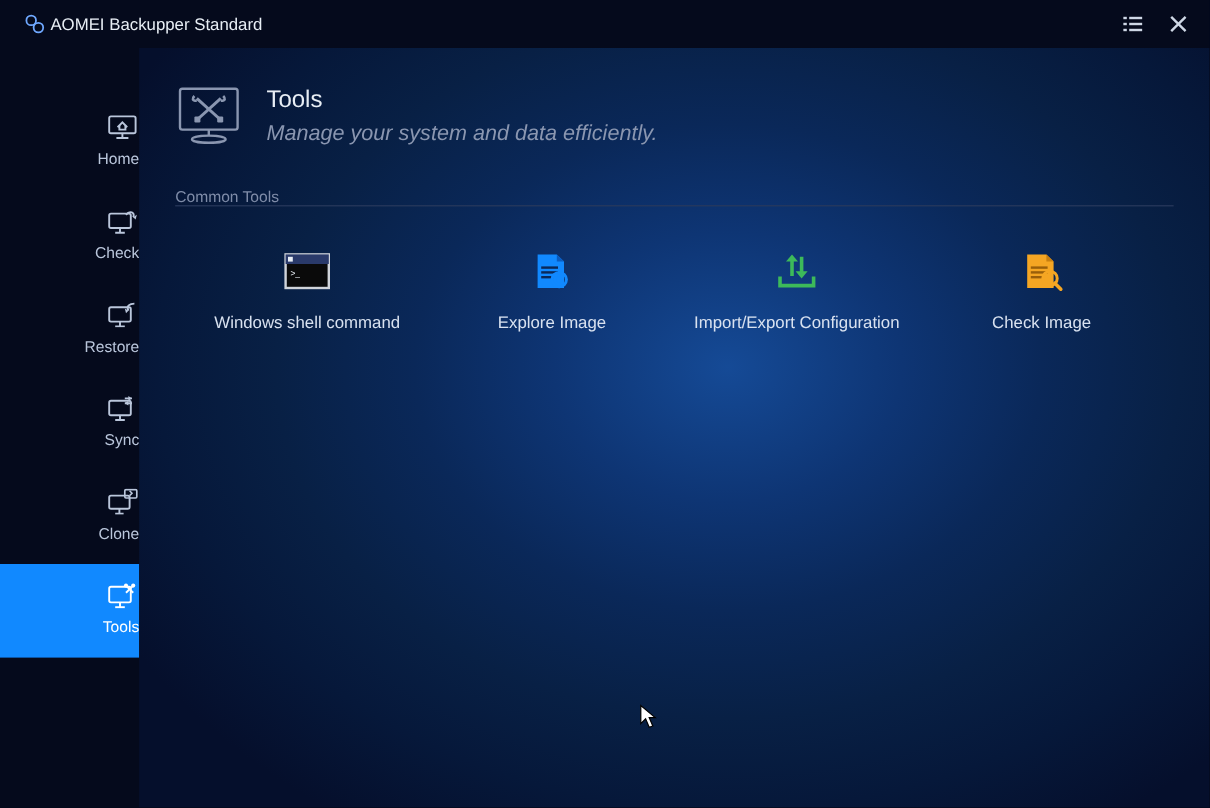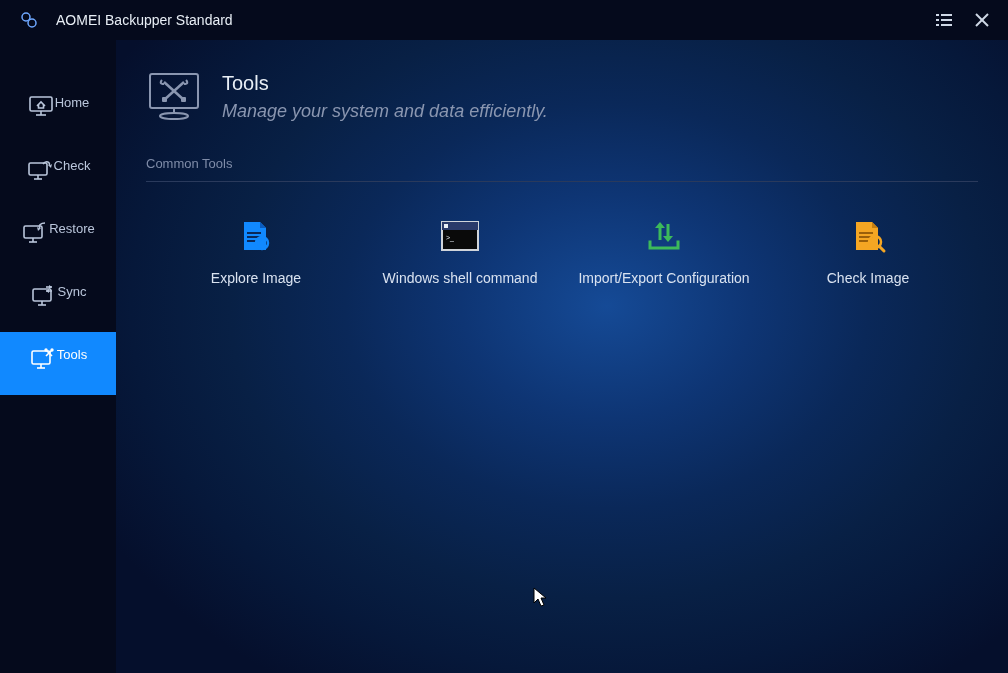--- a/index.html
+++ b/index.html
@@ -25,21 +25,21 @@
       height: 40px;
       display: flex;
       align-items: center;
       justify-content: space-between;
       padding: 0 16px 0 20px;
       background: #050a1c;
     }
     .titlebar-left {
       display: flex;
       align-items: center;
-      gap: 18px;
+      gap: 4px;
       text-align: center;
     }
     .app-logo {
       width: 18px;
       height: 18px;
       display: flex;
       align-items: center;
       justify-content: center;
     }
     .app-title {
@@ -68,22 +68,22 @@
     }
     .sidebar {
       width: 116px;
       background: #050a1c;
       display: flex;
       flex-direction: column;
       padding-top: 40px;
     }
     .sidebar-item {
       display: flex;
-      flex-direction: row;
-      align-items: flex-start;
+      flex-direction: column;
+      align-items: flex-end;
       justify-content: center;
       padding: 15px 0 18px 0;
       cursor: pointer;
       color: #bac6db;
     }
     .sidebar-item.active {
       background: #1189ff;
       color: #ffffff;
     }
     .sidebar-icon {
@@ -130,21 +130,20 @@
       font-weight: 400;
     }
     .page-subtitle {
       color: #8a96b0;
       font-size: 18px;
       font-style: italic;
     }
     .section-header {
       color: #7f8ca8;
       font-size: 13px;
-      padding-bottom: 10px;
       border-bottom: 1px solid #2a3a5c;
     }
     .tools-grid {
       display: flex;
       justify-content: space-between;
       padding: 36px 12px 0 12px;
     }
     .tool-card {
       display: flex;
       flex-direction: column;
@@ -258,20 +257,32 @@
             <line x1="12" y1="17" x2="12" y2="21" stroke="#bac6db" stroke-width="1.6"></line>
             <path d="M16 3 L22 3" stroke="#bac6db" stroke-width="1.6"></path>
             <polygon points="22,3 19,1 19,5" fill="#bac6db"></polygon>
             <path d="M22 7 L16 7" stroke="#bac6db" stroke-width="1.6"></path>
             <polygon points="16,7 19,5 19,9" fill="#bac6db"></polygon>
           </svg>
         </span>
         <span class="sidebar-label">Sync</span>
       </div>
 
+      <div class="sidebar-item">
+        <span class="sidebar-icon">
+          <svg width="28" height="22" viewBox="0 0 28 22">
+            <rect x="3" y="6" width="17" height="11" rx="1.5" fill="none" stroke="#bac6db" stroke-width="1.6"></rect>
+            <line x1="8" y1="21" x2="15" y2="21" stroke="#bac6db" stroke-width="1.6"></line>
+            <line x1="11.5" y1="17" x2="11.5" y2="21" stroke="#bac6db" stroke-width="1.6"></line>
+            <rect x="16" y="1" width="10" height="7" rx="1" fill="none" stroke="#bac6db" stroke-width="1.4"></rect>
+            <path d="M20 2 L22 4 L20 6" fill="none" stroke="#bac6db" stroke-width="1.3"></path>
+          </svg>
+        </span>
+        <span class="sidebar-label">Clone</span>
+      </div>
 
       <div class="sidebar-item active">
         <span class="sidebar-icon">
           <svg width="28" height="22" viewBox="0 0 28 22">
             <rect x="3" y="4" width="18" height="13" rx="1.5" fill="none" stroke="#ffffff" stroke-width="1.6"></rect>
             <line x1="8" y1="21" x2="16" y2="21" stroke="#ffffff" stroke-width="1.6"></line>
             <line x1="12" y1="17" x2="12" y2="21" stroke="#ffffff" stroke-width="1.6"></line>
             <path d="M17 3 L23 9" stroke="#ffffff" stroke-width="1.6"></path>
             <path d="M23 3 L17 9" stroke="#ffffff" stroke-width="1.6"></path>
             <circle cx="17" cy="3" r="1.7" fill="#ffffff"></circle>
@@ -301,52 +312,52 @@
         </span>
         <div class="page-titles">
           <div class="page-title">Tools</div>
           <div class="page-subtitle">Manage your system and data efficiently.</div>
         </div>
       </div>
 
       <div class="section-header">Common Tools</div>
 
       <div class="tools-grid">
+
+        <div class="tool-card">
+          <span class="tool-icon">
+            <svg width="44" height="36" viewBox="0 0 44 36">
+              <rect x="4" y="4" width="36" height="28" fill="#0a0a0a" stroke="#d0d4da" stroke-width="2"></rect>
+              <rect x="4" y="4" width="36" height="8" fill="#2a3a6a"></rect>
+              <rect x="6" y="6" width="4" height="4" fill="#e8eef5"></rect>
+              <text x="8" y="22" fill="#e8eef5" font-size="7" font-family="monospace">&gt;_</text>
+            </svg>
+          </span>
+          <span class="tool-label">Windows shell command</span>
+        </div>
 
         <div class="tool-card">
           <span class="tool-icon">
             <svg width="44" height="36" viewBox="0 0 44 36">
               <path d="M10 4 L26 4 L32 10 L32 32 L10 32 Z" fill="#1189ff"></path>
               <path d="M26 4 L26 10 L32 10 Z" fill="#0a5cc0"></path>
               <rect x="13" y="14" width="14" height="2" fill="#0a2859"></rect>
               <rect x="13" y="18" width="14" height="2" fill="#0a2859"></rect>
               <rect x="13" y="22" width="10" height="2" fill="#0a2859"></rect>
               <circle cx="28" cy="25" r="6" fill="none" stroke="#1189ff" stroke-width="2.5"></circle>
               <circle cx="28" cy="25" r="2.5" fill="#1189ff"></circle>
               <path d="M22 25 C22 22, 25 20, 28 22" fill="none" stroke="#1189ff" stroke-width="2"></path>
             </svg>
           </span>
           <span class="tool-label">Explore Image</span>
         </div>
 
         <div class="tool-card">
           <span class="tool-icon">
             <svg width="44" height="36" viewBox="0 0 44 36">
-              <rect x="4" y="4" width="36" height="28" fill="#0a0a0a" stroke="#d0d4da" stroke-width="2"></rect>
-              <rect x="4" y="4" width="36" height="8" fill="#2a3a6a"></rect>
-              <rect x="6" y="6" width="4" height="4" fill="#e8eef5"></rect>
-              <text x="8" y="22" fill="#e8eef5" font-size="7" font-family="monospace">&gt;_</text>
-            </svg>
-          </span>
-          <span class="tool-label">Windows shell command</span>
-        </div>
-
-        <div class="tool-card">
-          <span class="tool-icon">
-            <svg width="44" height="36" viewBox="0 0 44 36">
               <path d="M8 24 L8 30 L36 30 L36 24" fill="none" stroke="#3dba5a" stroke-width="3" stroke-linecap="square"></path>
               <line x1="18" y1="22" x2="18" y2="8" stroke="#3dba5a" stroke-width="3"></line>
               <polygon points="18,4 13,10 23,10" fill="#3dba5a"></polygon>
               <line x1="26" y1="6" x2="26" y2="20" stroke="#3dba5a" stroke-width="3"></line>
               <polygon points="26,24 21,18 31,18" fill="#3dba5a"></polygon>
             </svg>
           </span>
           <span class="tool-label">Import/Export Configuration</span>
         </div>
 

